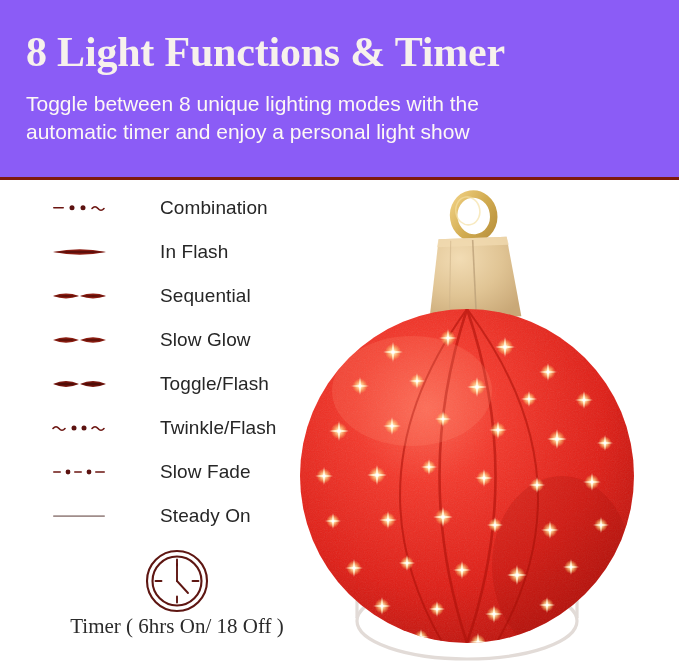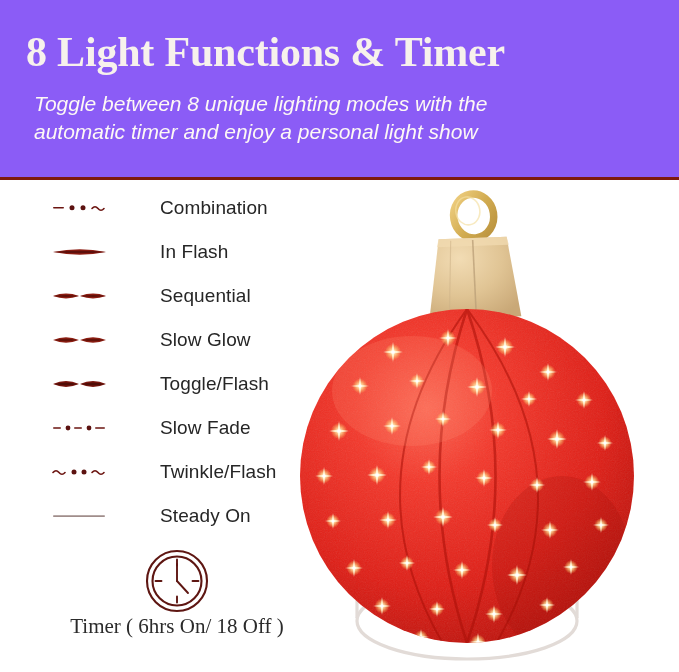--- a/index.html
+++ b/index.html
@@ -27,28 +27,27 @@
     position:absolute;left:26px;top:28px;
     font-family:"Liberation Serif", serif;
     font-weight:bold;
     font-size:42px;
     line-height:48px;
     color:#f7f1ec;
     letter-spacing:-0.2px;
     white-space:nowrap;
   }
   .subtitle{
-    position:absolute;left:34px;top:90px;
+    position:absolute;left:26px;top:90px;
     width:540px;
     font-family:"Liberation Sans", sans-serif;
     font-weight:300;
     font-size:21px;
     line-height:28px;
     color:#fdf8f5;
-    font-style:italic;
   }
 
   
   .modes{position:absolute;left:52px;top:186px;width:250px;}
   .mode-row{
     position:relative;height:44px;
     display:flex;align-items:center;gap:44px;
   }
   .mode-icon{
     width:56px;height:24px;flex:0 0 56px;
@@ -138,37 +137,37 @@
         <path d="M1 12 Q14 6.2 27 12 Q14 17.8 1 12 Z" fill="#7d1810"></path>
         <path d="M28 12 Q41 6.2 54 12 Q41 17.8 28 12 Z" fill="#7d1810"></path>
         <path d="M2 12 Q14 8.8 26 12 Q14 15.2 2 12 Z" fill="#4f0d07"></path>
         <path d="M29 12 Q41 8.8 53 12 Q41 15.2 29 12 Z" fill="#4f0d07"></path>
       </svg>
       <span class="mode-label">Toggle/Flash</span>
     </div>
 
     <div class="mode-row">
       <svg class="mode-icon" viewBox="0 0 56 24">
+        <path d="M1 12.5 q3 -3.6 6 0 q3 3.6 6 0" stroke="#6b1410" stroke-width="1.6" fill="none" stroke-linecap="round"></path>
+        <circle cx="22" cy="12" r="2.5" fill="#5c1210"></circle>
+        <circle cx="32" cy="12" r="2.5" fill="#5c1210"></circle>
+        <path d="M40 12.5 q3 -3.6 6 0 q3 3.6 6 0" stroke="#6b1410" stroke-width="1.6" fill="none" stroke-linecap="round"></path>
+      </svg>
+      <span class="mode-label">Twinkle/Flash</span>
+    </div>
+
+    <div class="mode-row">
+      <svg class="mode-icon" viewBox="0 0 56 24">
         <rect x="1" y="11.2" width="8" height="1.6" rx="0.8" fill="#6b1410"></rect>
         <circle cx="16" cy="12" r="2.4" fill="#5c1210"></circle>
         <rect x="22" y="11.2" width="8" height="1.6" rx="0.8" fill="#6b1410"></rect>
         <circle cx="37" cy="12" r="2.4" fill="#5c1210"></circle>
         <rect x="43" y="11.2" width="10" height="1.6" rx="0.8" fill="#6b1410"></rect>
       </svg>
       <span class="mode-label">Slow Fade</span>
-    </div>
-
-    <div class="mode-row">
-      <svg class="mode-icon" viewBox="0 0 56 24">
-        <path d="M1 12.5 q3 -3.6 6 0 q3 3.6 6 0" stroke="#6b1410" stroke-width="1.6" fill="none" stroke-linecap="round"></path>
-        <circle cx="22" cy="12" r="2.5" fill="#5c1210"></circle>
-        <circle cx="32" cy="12" r="2.5" fill="#5c1210"></circle>
-        <path d="M40 12.5 q3 -3.6 6 0 q3 3.6 6 0" stroke="#6b1410" stroke-width="1.6" fill="none" stroke-linecap="round"></path>
-      </svg>
-      <span class="mode-label">Twinkle/Flash</span>
     </div>
 
     <div class="mode-row">
       <svg class="mode-icon" viewBox="0 0 56 24">
         <rect x="1" y="11.2" width="52" height="1.7" rx="0.85" fill="#a08d8b"></rect>
       </svg>
       <span class="mode-label">Steady On</span>
     </div>
 
   </div>

